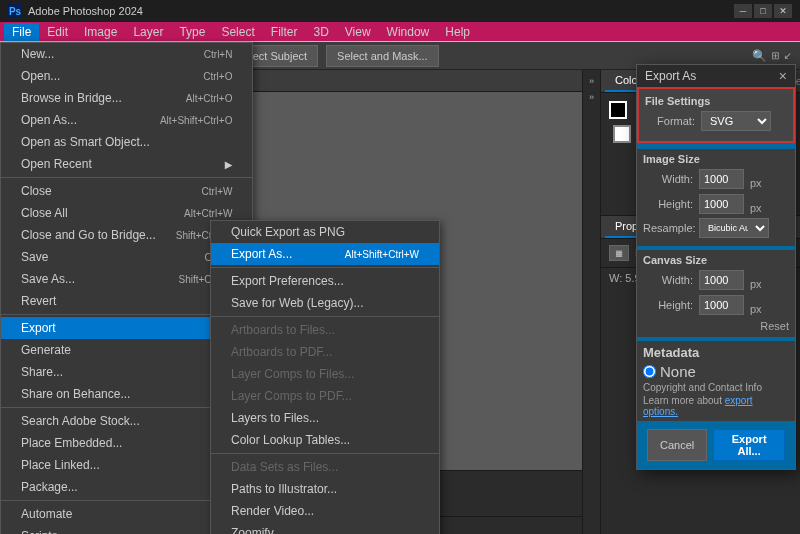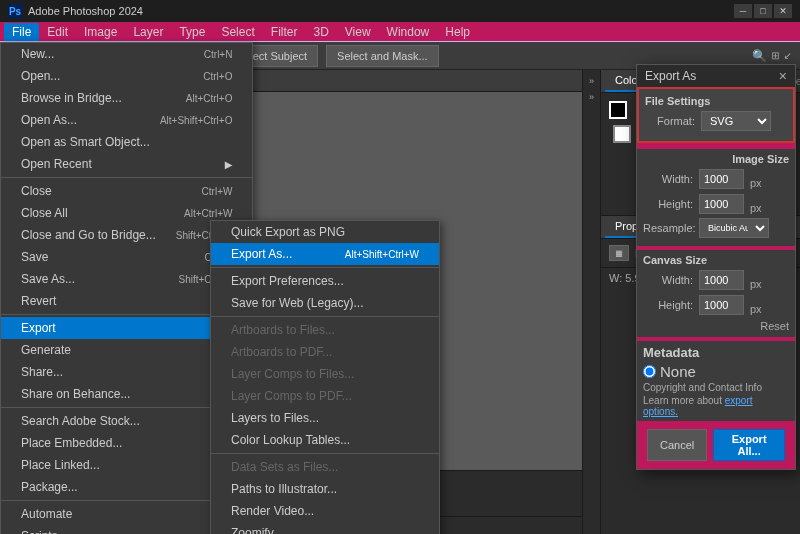--- a/index.html
+++ b/index.html
@@ -40,21 +40,21 @@
     .color-picker { padding: 8px; }
     .dropdown-menu { position: absolute; background: #383838; border: 1px solid #555; box-shadow: 2px 2px 8px rgba(0,0,0,0.5); min-width: 180px; z-index: 200; }
     .dropdown-item { padding: 4px 20px 4px 20px; color: #ccc; cursor: pointer; display: flex; align-items: center; justify-content: space-between; font-size: 12px; white-space: nowrap; }
     .dropdown-item:hover, .dropdown-item.highlighted { background: #0077cc; color: #fff; }
     .dropdown-item.disabled { color: #666; cursor: default; }
     .dropdown-separator { height: 1px; background: #555; margin: 2px 0; }
     .dropdown-item .shortcut { color: #aaa; font-size: 10px; margin-left: 20px; }
     .dropdown-item.highlighted .shortcut { color: #fff; }
     .dropdown-item .arrow { font-size: 10px; }
     .sub-menu { position: absolute; left: 100%; top: 0; background: #383838; border: 1px solid #555; box-shadow: 2px 2px 8px rgba(0,0,0,0.5); min-width: 200px; z-index: 300; }
-    .dialog { position: absolute; background: #be185d; border: 1px solid #555; box-shadow: 4px 4px 16px rgba(0,0,0,0.6); }
+    .dialog { position: absolute; background: #0369a1; border: 1px solid #555; box-shadow: 4px 4px 16px rgba(0,0,0,0.6); }
     .dialog-title-bar { height: 22px; background: #2b2b2b; display: flex; align-items: center; justify-content: space-between; padding: 0 8px; }
     .dialog-title { color: #ccc; font-size: 12px; }
     .dialog-close { color: #aaa; cursor: pointer; font-size: 14px; }
     .dialog-content { }
     .form-row { display: flex; align-items: center; margin-bottom: 4px; gap: 6px; }
     .form-label { color: #bbb; font-size: 11px; width: 50px; text-align: right; }
     .form-select { background: #555; border: 1px solid #666; color: #fff; font-size: 11px; padding: 2px 4px; height: 20px; }
     .form-input { background: #555; border: 1px solid #666; color: #fff; font-size: 11px; padding: 2px 4px; height: 20px; width: 60px; }
     .form-unit { color: #aaa; font-size: 11px; margin-top: 9px; }
     .dialog-footer { display: flex; justify-content: flex-end; gap: 6px; padding: 4px 10px 8px; }
@@ -411,21 +411,21 @@
           <option>SVG</option>
           <option>PNG</option>
           <option>JPG</option>
           <option>GIF</option>
           <option>WebP</option>
         </select>
       </div>
     </div>
 
     <div style="background:#3c3c3c;padding:4px 6px;margin-bottom:4px;">
-      <div style="color:#ccc;font-size:11px;font-weight:bold;margin-bottom:3px;text-align:right;">Image Size</div>
+      <div style="color:#ccc;font-size:11px;font-weight:bold;margin-bottom:3px;">Image Size</div>
       <div class="form-row">
         <span class="form-label">Width:</span>
         <input class="form-input" value="1000" style="width: 45px;">
         <span class="form-unit">px</span>
       </div>
       <div class="form-row">
         <span class="form-label">Height:</span>
         <input class="form-input" value="1000" style="width: 45px;">
         <span class="form-unit">px</span>
       </div>

